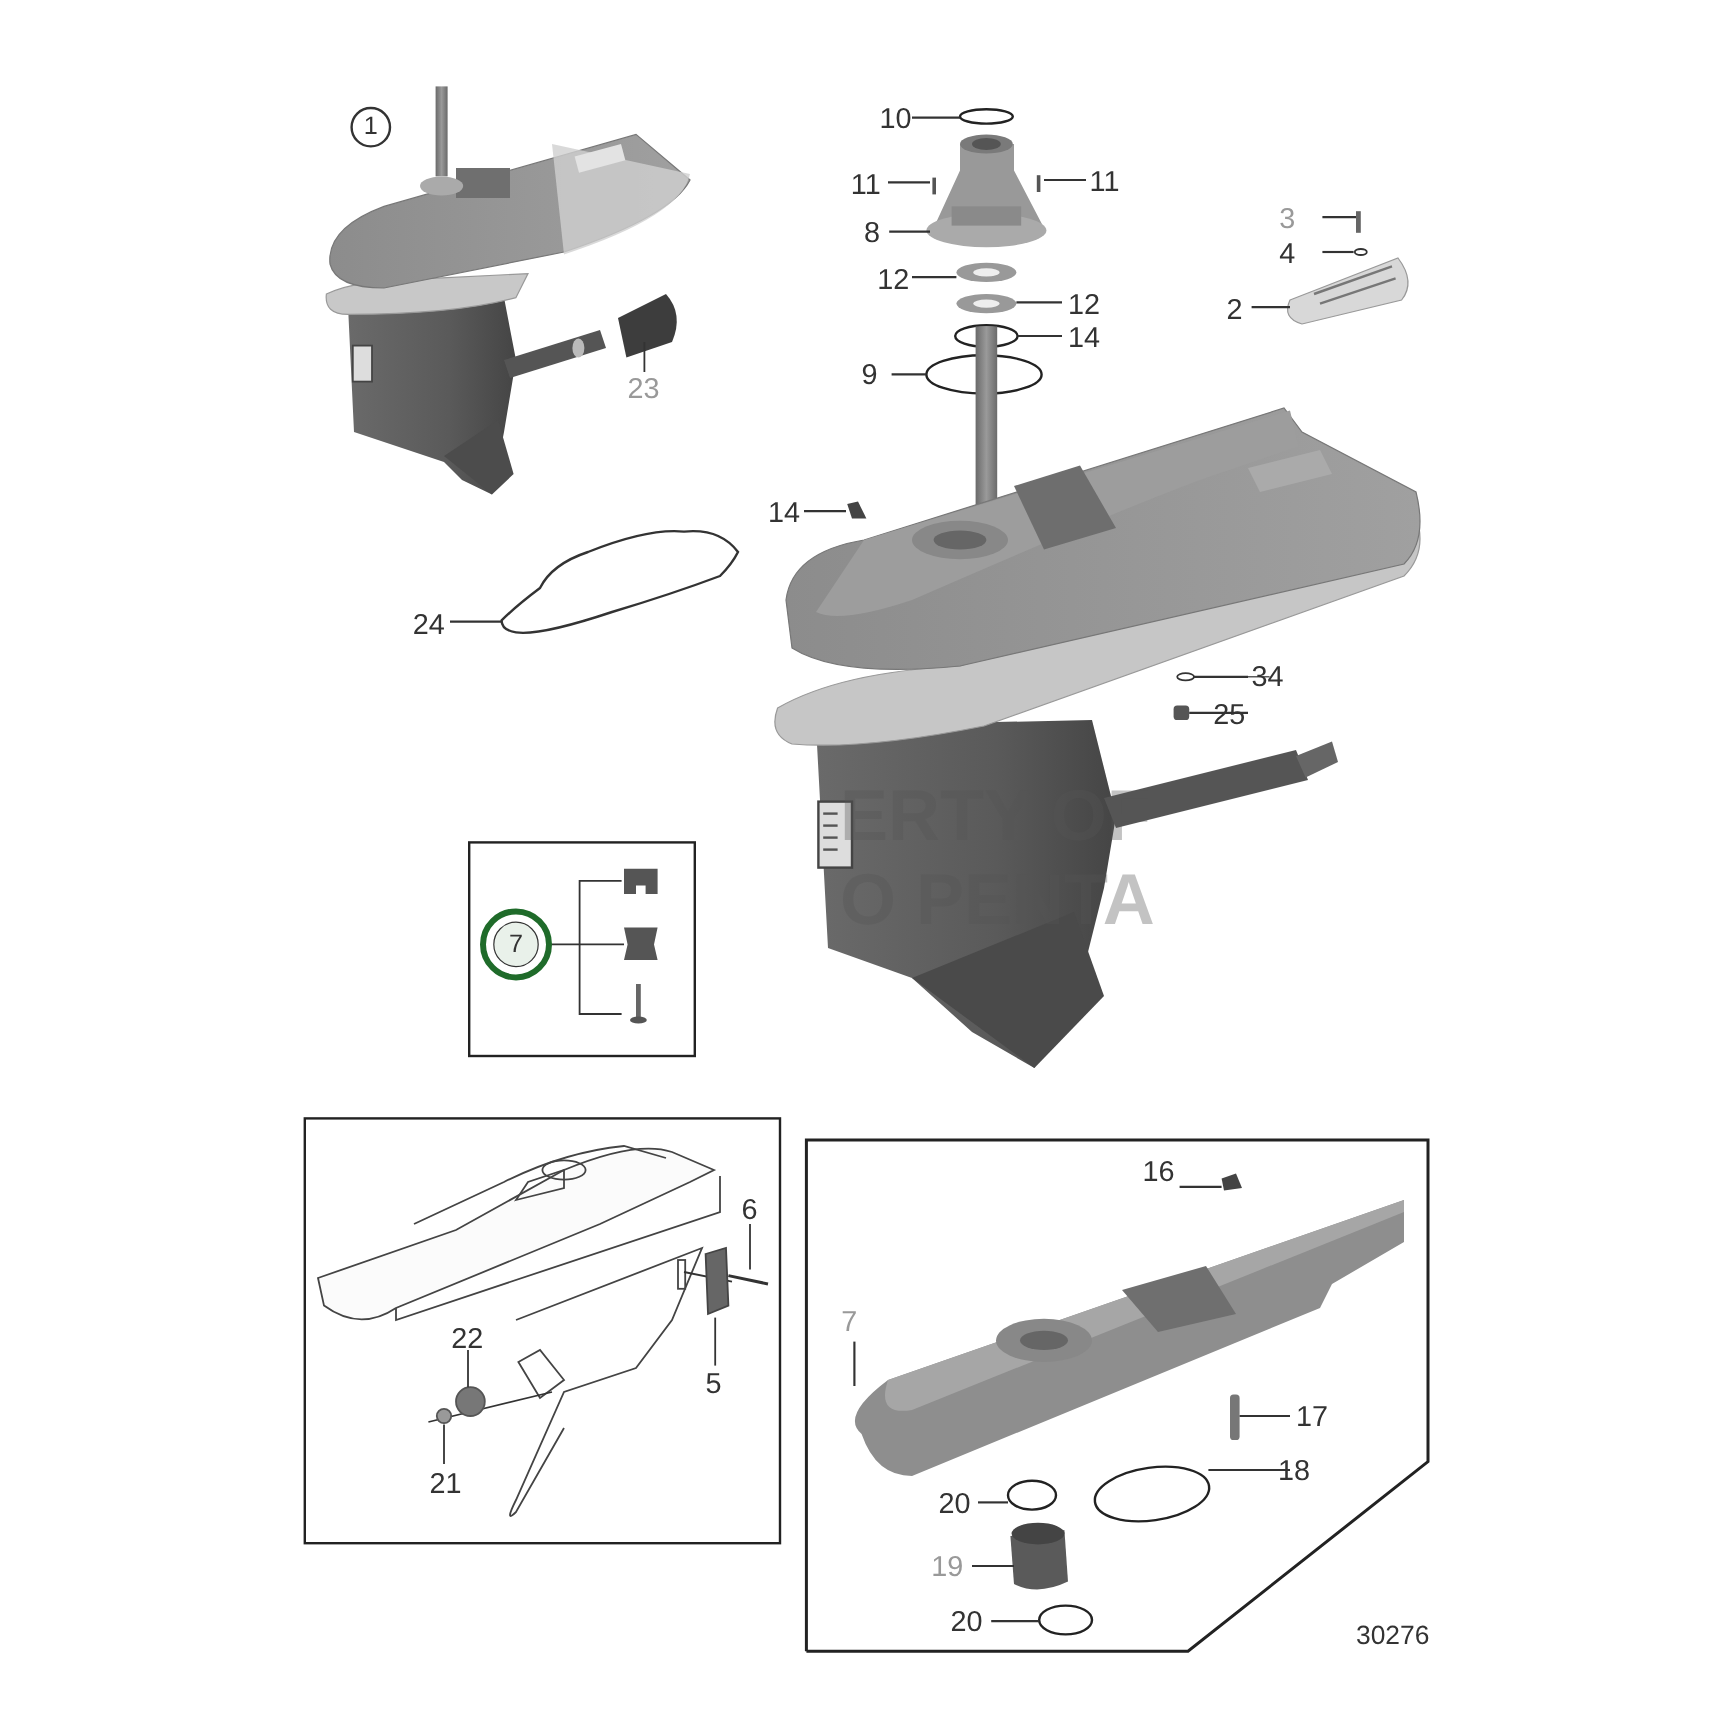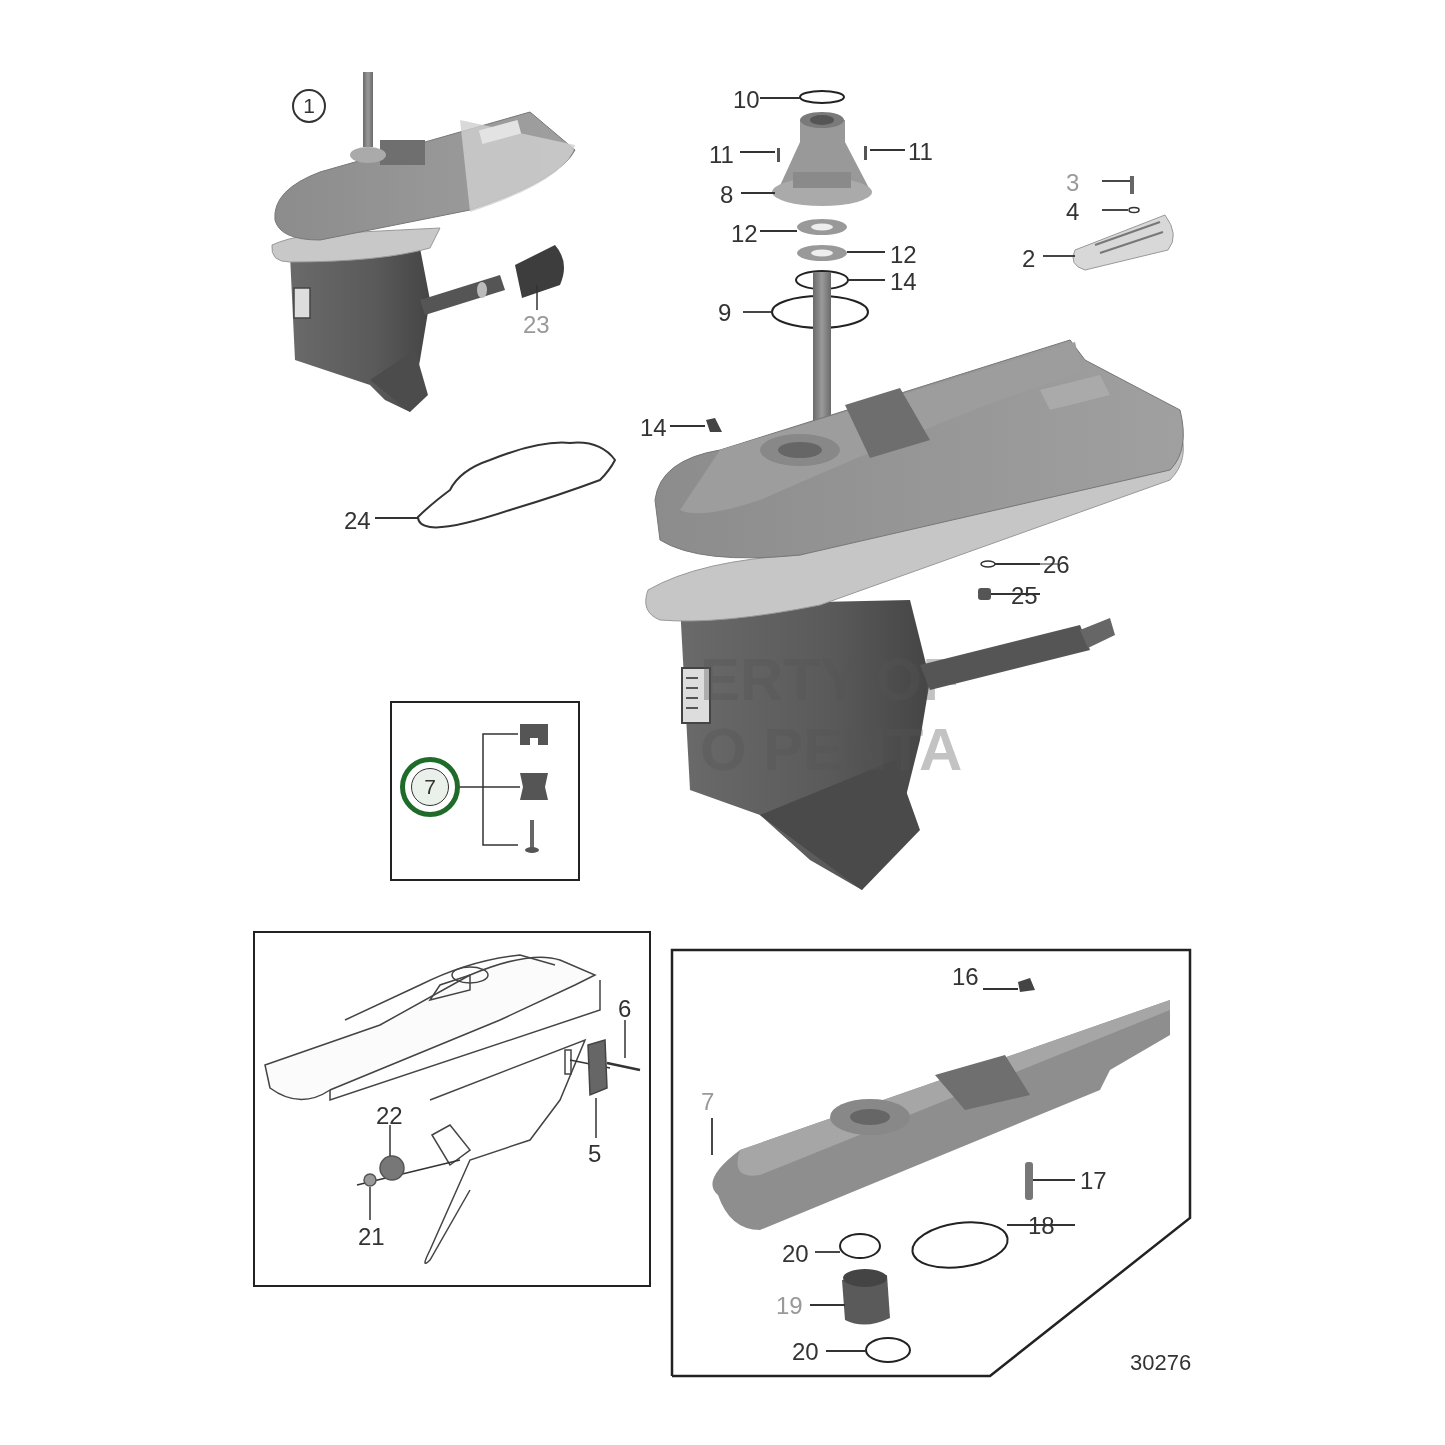--- a/index.html
+++ b/index.html
@@ -227,29 +227,29 @@
 <span class="callout" style="left:731px;top:222px;">12</span>
 <span class="callout" style="left:890px;top:243px;">12</span>
 <span class="callout" style="left:890px;top:270px;">14</span>
 <span class="callout" style="left:718px;top:301px;">9</span>
 <span class="callout light" style="left:1066px;top:171px;">3</span>
 <span class="callout" style="left:1066px;top:200px;">4</span>
 <span class="callout" style="left:1022px;top:247px;">2</span>
 <span class="callout light" style="left:523px;top:313px;">23</span>
 <span class="callout" style="left:640px;top:416px;">14</span>
 <span class="callout" style="left:344px;top:509px;">24</span>
-<span class="callout" style="left:1043px;top:553px;">26</span>
+<span class="callout" style="left:1043px;top:553px;">34</span>
 <span class="callout" style="left:1011px;top:584px;">25</span>
 <span class="callout" style="left:618px;top:997px;">6</span>
 <span class="callout" style="left:376px;top:1104px;">22</span>
 <span class="callout" style="left:588px;top:1142px;">5</span>
 <span class="callout" style="left:358px;top:1225px;">21</span>
 <span class="callout" style="left:952px;top:965px;">16</span>
 <span class="callout light" style="left:701px;top:1090px;">7</span>
 <span class="callout" style="left:1080px;top:1169px;">17</span>
-<span class="callout" style="left:1028px;top:1214px;">18</span>
+<span class="callout" style="left:1065px;top:1214px;">18</span>
 <span class="callout" style="left:782px;top:1242px;">20</span>
 <span class="callout light" style="left:776px;top:1294px;">19</span>
 <span class="callout" style="left:792px;top:1340px;">20</span>
 
 <span class="drawing-number" style="left:1130px;top:1350px;">30276</span>
 
 </div>
 
 </body></html>

